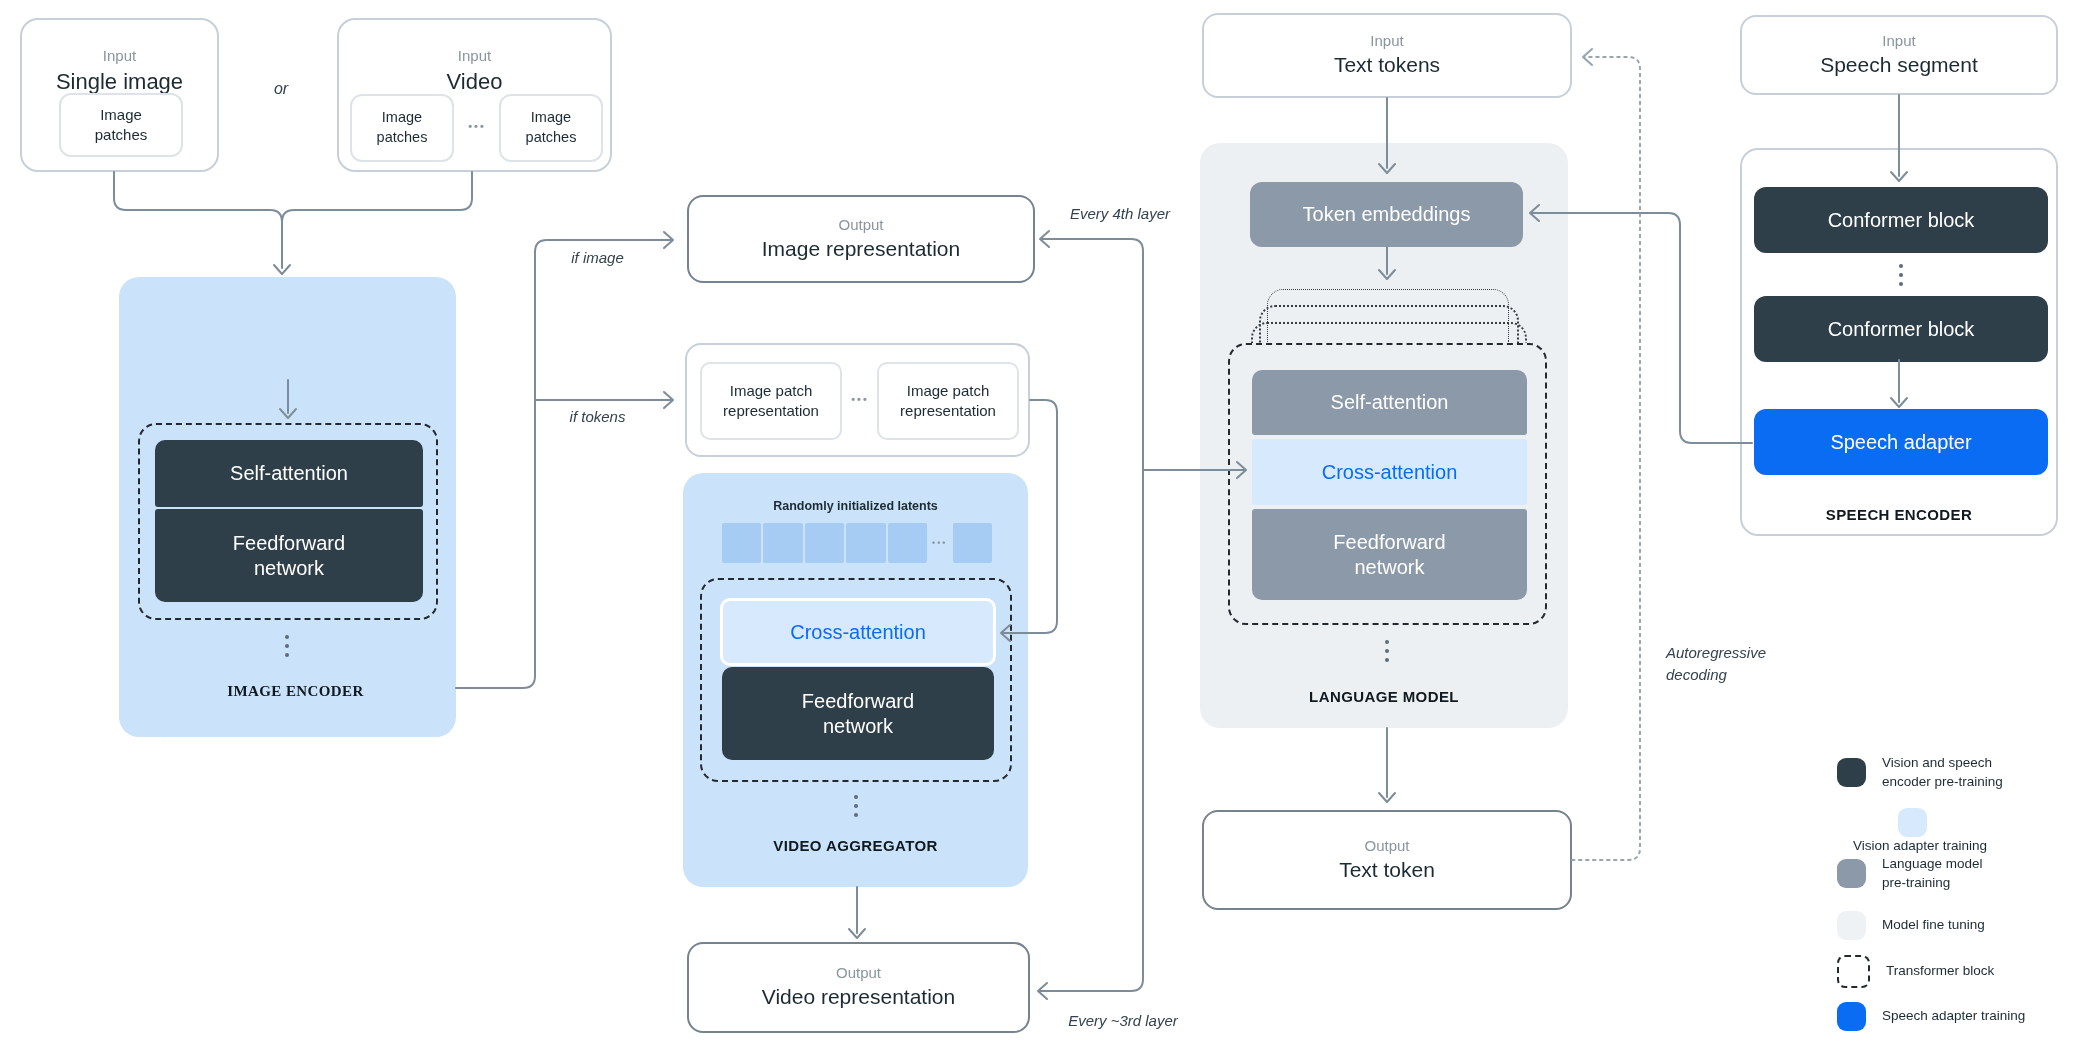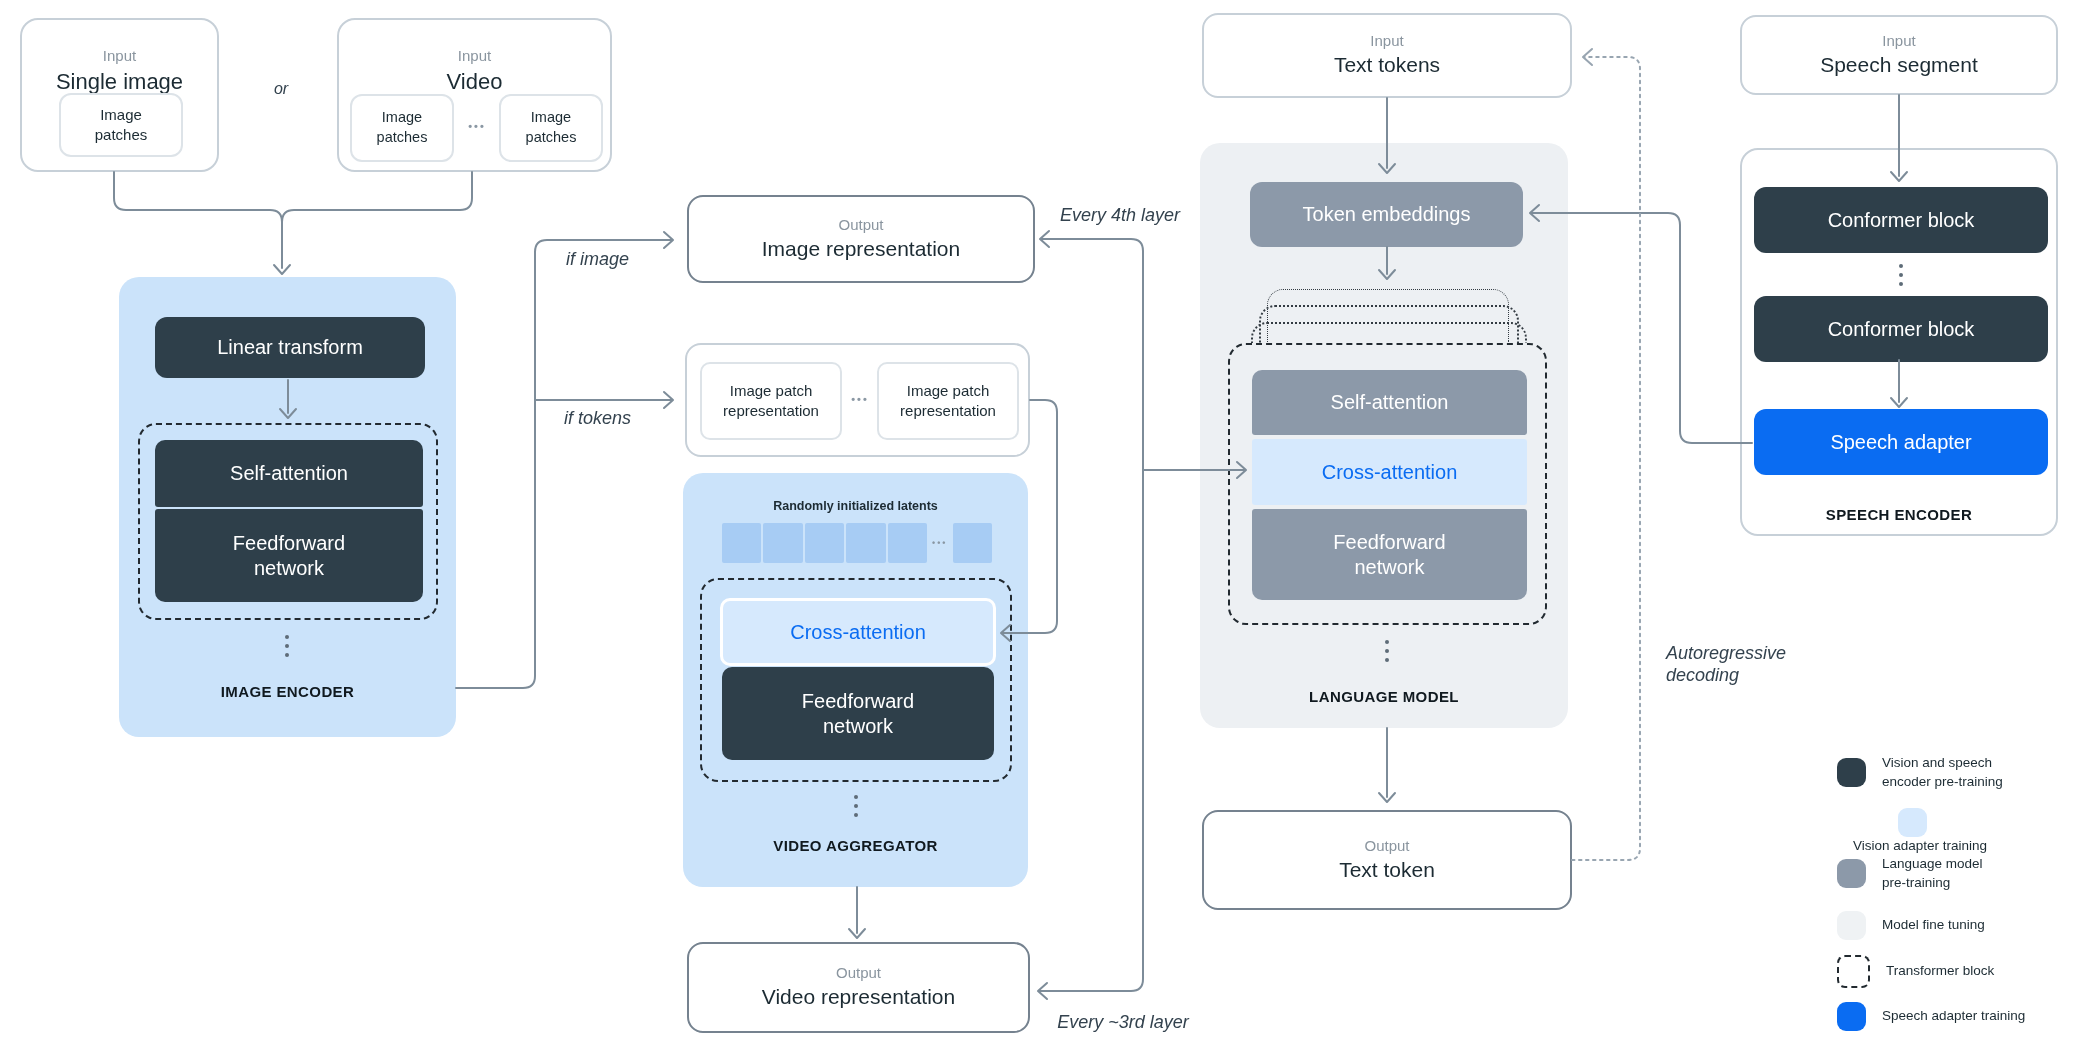--- a/index.html
+++ b/index.html
@@ -32,21 +32,21 @@
   .pill-blue{background:var(--blue);color:#fff;border-radius:12px;}
   .container-blue{background:var(--lblue);border-radius:20px;}
   .container-gray{background:var(--lmbg);border-radius:20px;}
   .dashed{border:2px dashed #222A30;border-radius:18px;}
   .kicker{font-size:15px;color:var(--muted);line-height:1.25;}
   .io-title{font-size:21px;color:var(--txt);line-height:1.3;}
   .title-lg{font-size:22px;color:var(--txt);line-height:1.3;}
   .pill-txt{font-size:20px;line-height:1.25;}
   .small-txt{font-size:15px;line-height:1.35;color:var(--txt);}
   .sec-cap{font-size:15px;font-weight:bold;letter-spacing:.4px;color:#10191f;text-align:center;}
-  .note{font-style:italic;font-size:18px;font-weight:500;color:#33424E;}
+  .note{font-style:italic;font-size:15px;font-weight:500;color:#33424E;}
   .hdots{color:#8A97A3;font-size:11px;letter-spacing:2px;font-weight:bold;}
   .vdots{display:flex;flex-direction:column;gap:5px;align-items:center;}
   .vdots i{width:4px;height:4px;border-radius:50%;background:#5E6C78;}
   .narrow{display:block;max-width:150px;margin:0 auto;}
   .latent{width:40px;height:40px;background:var(--latent);border-radius:2px;}
   .arc{position:absolute;border:2px dotted #333B42;border-bottom:none;border-radius:16px 16px 0 0;height:52px;background:transparent;}
   .legend-row{position:absolute;display:flex;align-items:center;height:29px;}
   .legend-sw{width:29px;height:29px;border-radius:9px;flex:0 0 auto;}
   .legend-lbl{margin-left:16px;font-size:13.5px;line-height:18.5px;color:var(--txt);white-space:nowrap;}
   svg.wires{position:absolute;left:0;top:0;z-index:6;pointer-events:none;}
@@ -76,37 +76,34 @@
     <div class="abs box-inner flexc small-txt" style="left:11px;top:74px;width:104px;height:68px;font-size:14.5px;">
       <span class="narrow" style="max-width:68px;">Image patches</span>
     </div>
     <div class="abs hdots" style="left:118px;top:100px;width:40px;text-align:center;">•••</div>
     <div class="abs box-inner flexc small-txt" style="left:160px;top:74px;width:104px;height:68px;font-size:14.5px;">
       <span class="narrow" style="max-width:68px;">Image patches</span>
     </div>
   </div>
 
   <div class="abs container-blue z1" style="left:119px;top:277px;width:337px;height:460px;">
-    <div class="abs pill-dark flexc pill-txt" style="left:36px;top:40px;width:270px;height:61px;">
-      <span>Linear transform</span>
-    </div>
     <div class="abs dashed" style="left:19px;top:146px;width:300px;height:197px;">
       <div class="abs pill-dark flexc pill-txt" style="left:15px;top:15px;width:268px;height:67px;border-radius:10px 10px 3px 3px;">
         <span>Self-attention</span>
       </div>
       <div class="abs pill-dark flexc pill-txt" style="left:15px;top:84px;width:268px;height:93px;border-radius:3px 3px 10px 10px;">
         <span class="narrow">Feedforward network</span>
       </div>
     </div>
     <div class="abs vdots" style="left:163px;top:358px;width:10px;">
         <i></i>
         <i></i>
         <i></i>
       </div>
-    <div class="abs sec-cap" style="left:0;top:406px;width:100%;">IMAGE ENCODER</div>
+    <div class="abs sec-cap" style="left:8px;top:406px;width:100%;font-family:Liberation Serif, serif;">IMAGE ENCODER</div>
   </div>
 
   <div class="abs box-out flexc z2" style="left:687px;top:195px;width:348px;height:88px;">
     <div class="kicker">Output</div>
     <div class="io-title">Image representation</div>
   </div>
 
   <div class="abs box-white z2" style="left:685px;top:343px;width:345px;height:114px;border-radius:16px;">
     <div class="abs box-inner flexc small-txt" style="left:13px;top:17px;width:142px;height:78px;border-radius:10px;">
       <span class="narrow" style="max-width:120px;">Image patch representation</span>

